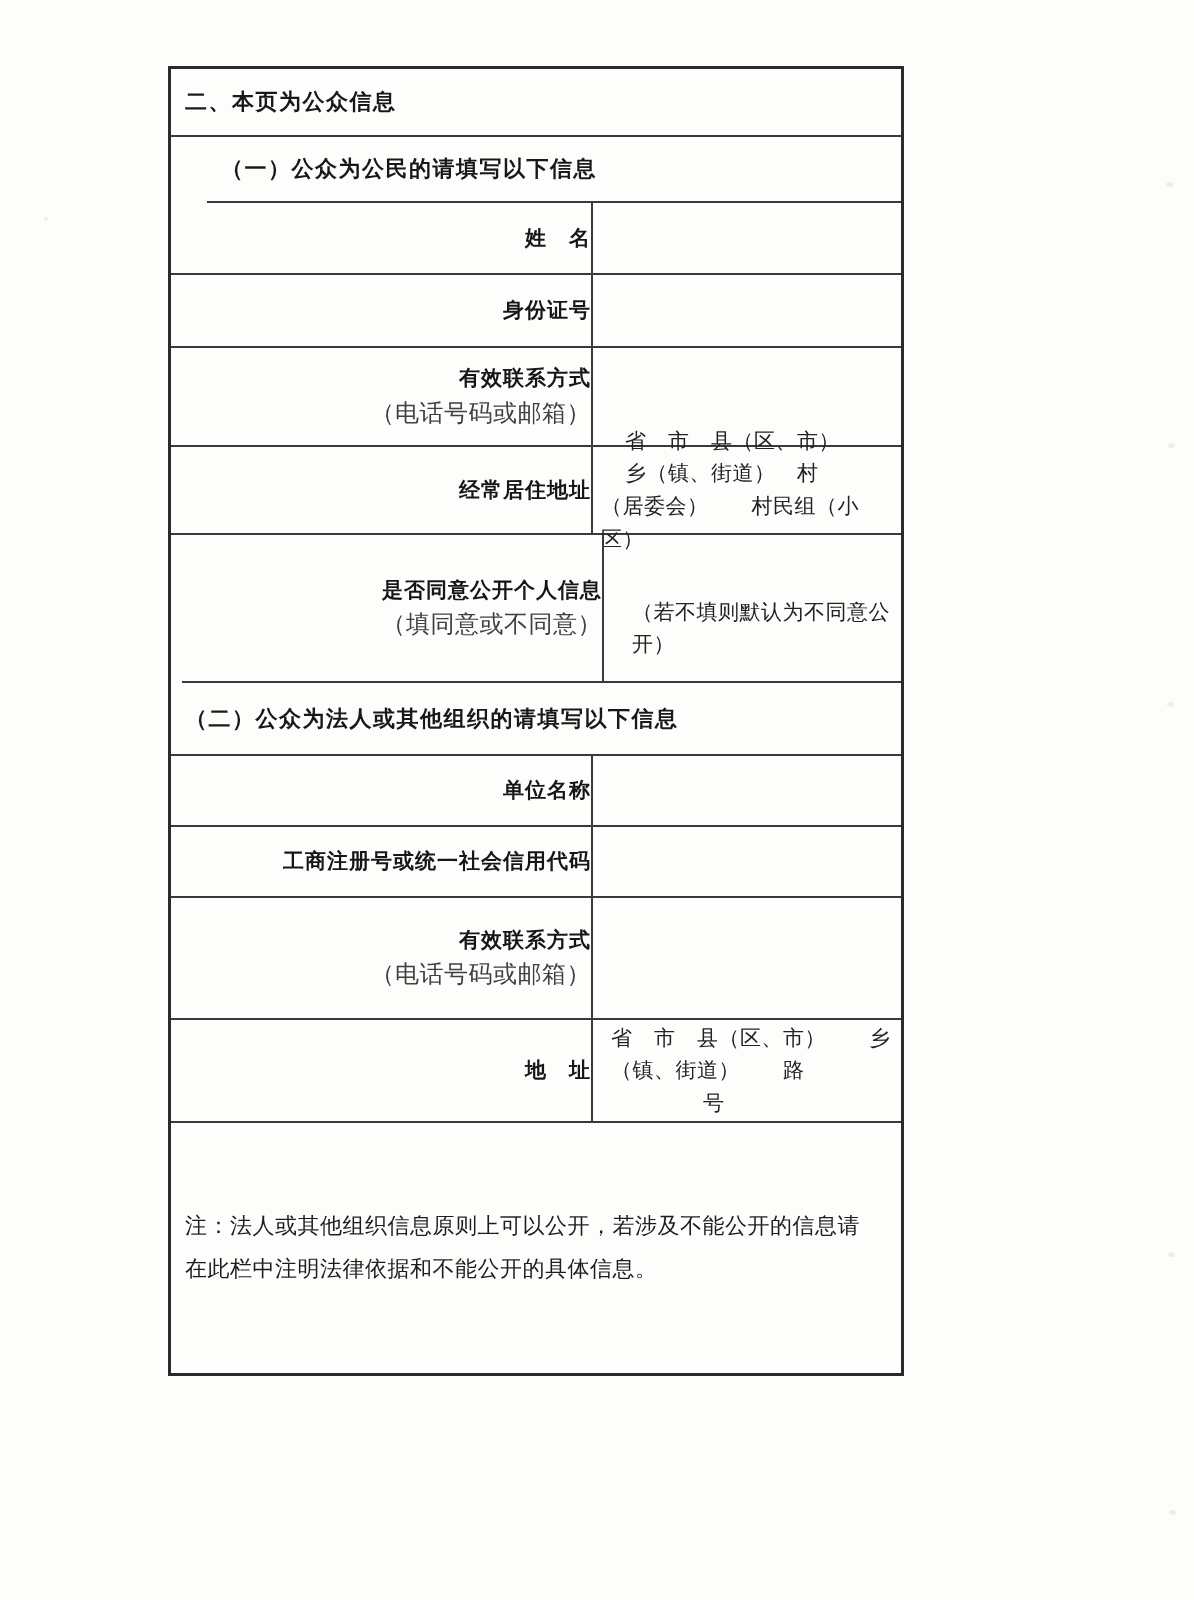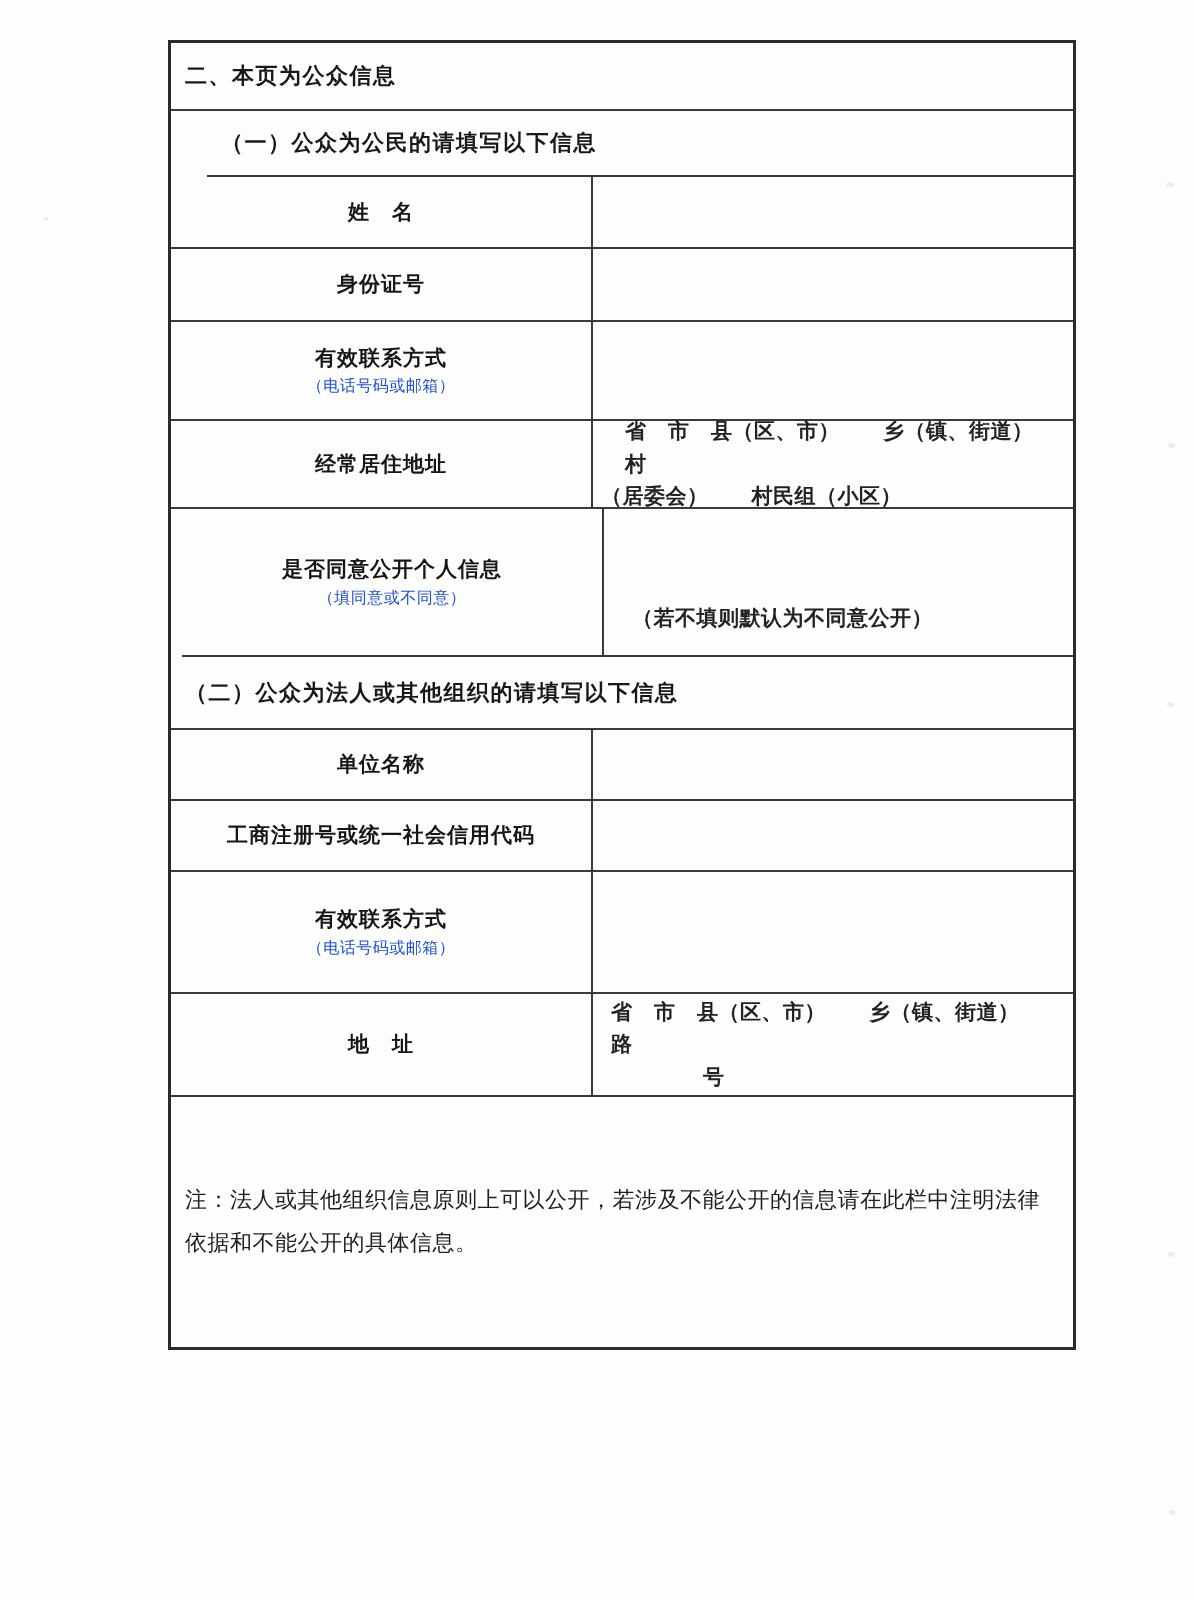--- a/index.html
+++ b/index.html
@@ -8,40 +8,40 @@
     background:#fdfdfb;
     font-family:"Liberation Sans",sans-serif;
     color:#1e1e1e;
     position:relative;
     overflow:hidden;
   }
   .page{position:absolute;inset:0;}
 
   .form-table{
     position:absolute;
-    left:168px; top:40px;
-    width:908px;
+    left:168px; top:66px;
+    width:736px;
     border:3px solid #2b2b2b;
     box-sizing:border-box;
     background:#fdfdfb;
   }
   .row{
     display:flex;
     box-sizing:border-box;
     border-bottom:2px solid #3a3a3a;
   }
   .row:last-child{border-bottom:none;}
 
   .cell-label{
     width:422px;
     box-sizing:border-box;
     border-right:2px solid #3a3a3a;
     display:flex;
     flex-direction:column;
-    align-items:center;
+    align-items:flex-end;
     justify-content:center;
   }
   .cell-value{
     flex:1;
     box-sizing:border-box;
     display:flex;
     flex-direction:column;
     justify-content:center;
   }
 
@@ -58,34 +58,33 @@
     font-weight:bold;
     font-size:21px;
     letter-spacing:1px;
     color:#161616;
     text-align:center;
     line-height:1.35;
   }
   .hint-text{
     font-family:"Liberation Serif",serif;
     font-weight:normal;
-    font-size:16px;
-    color:#1d4ed8;
+    font-size:24px;
+    color:#404040;
     letter-spacing:.5px;
     margin-top:4px;
     text-align:center;
   }
 
   .value-text{
     font-family:"Liberation Serif",serif;
     font-size:21px;
     color:#222;
     line-height:1.55;
     letter-spacing:.5px;
-    font-weight:bold;
   }
   .val-residence{padding-left:8px;padding-right:4px;}
   .val-residence .line1{padding-left:24px;}
   .val-address{padding-left:8px;padding-right:4px;border-radius:12px;}
   .val-address .line1{padding-left:10px;}
   .val-address .line2{padding-left:102px;}
 
   .consent-value{
     justify-content:flex-end;
     padding-bottom:20px;

